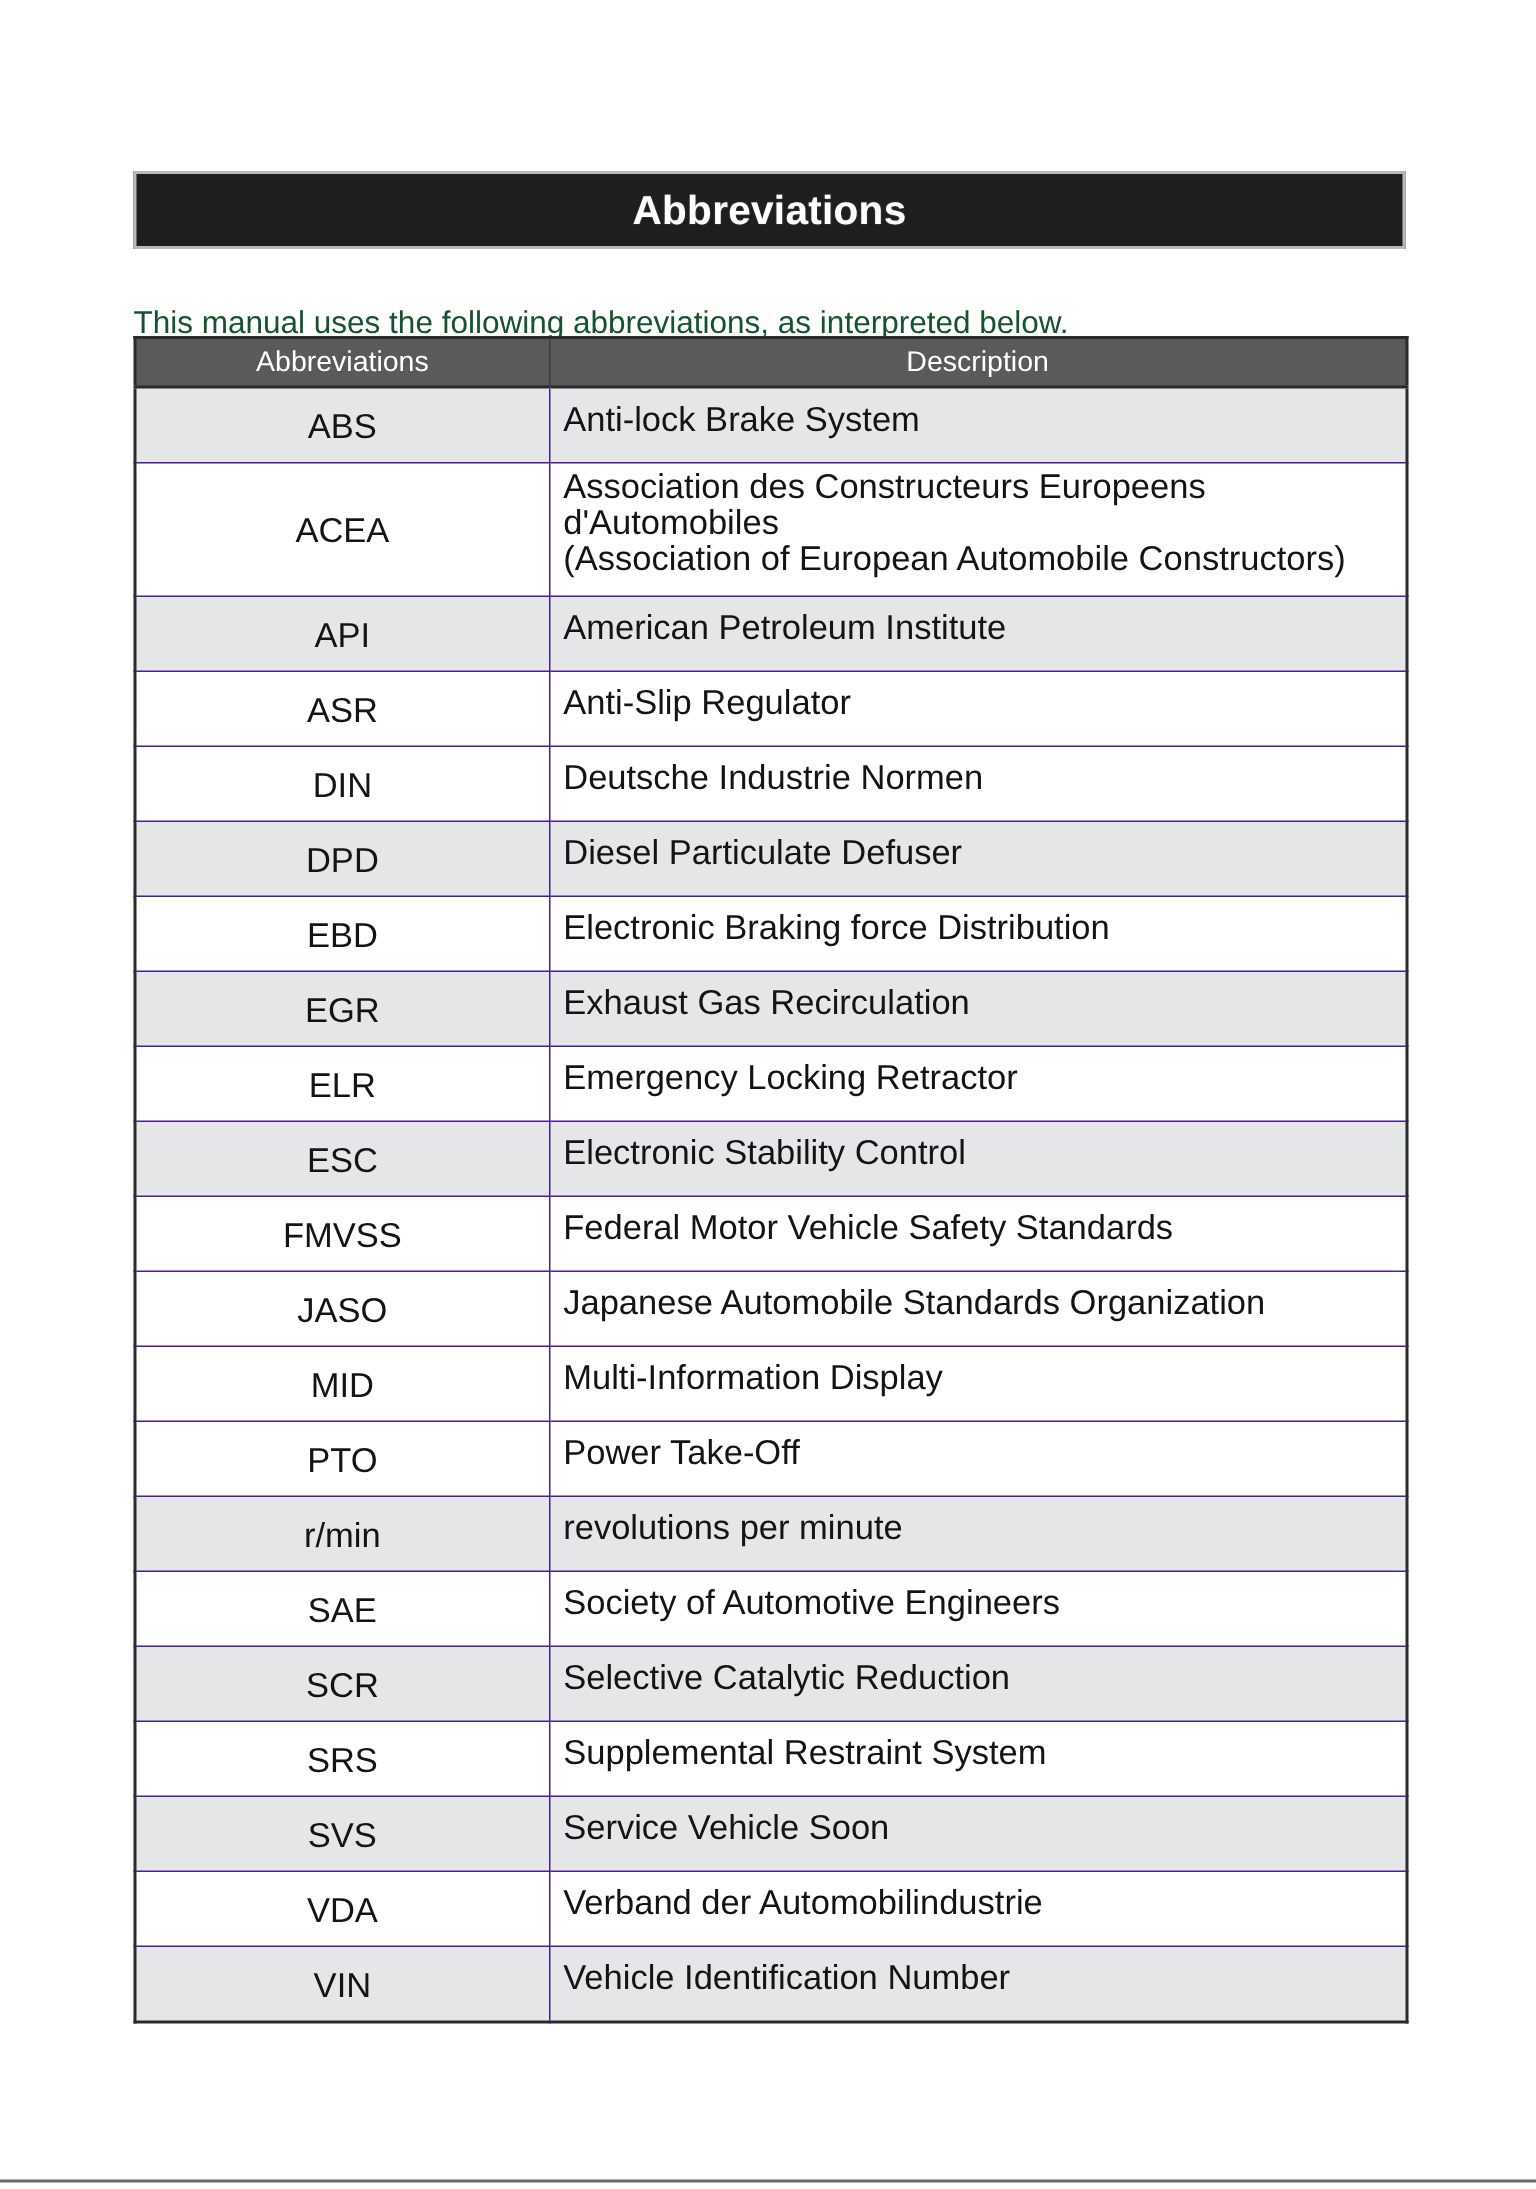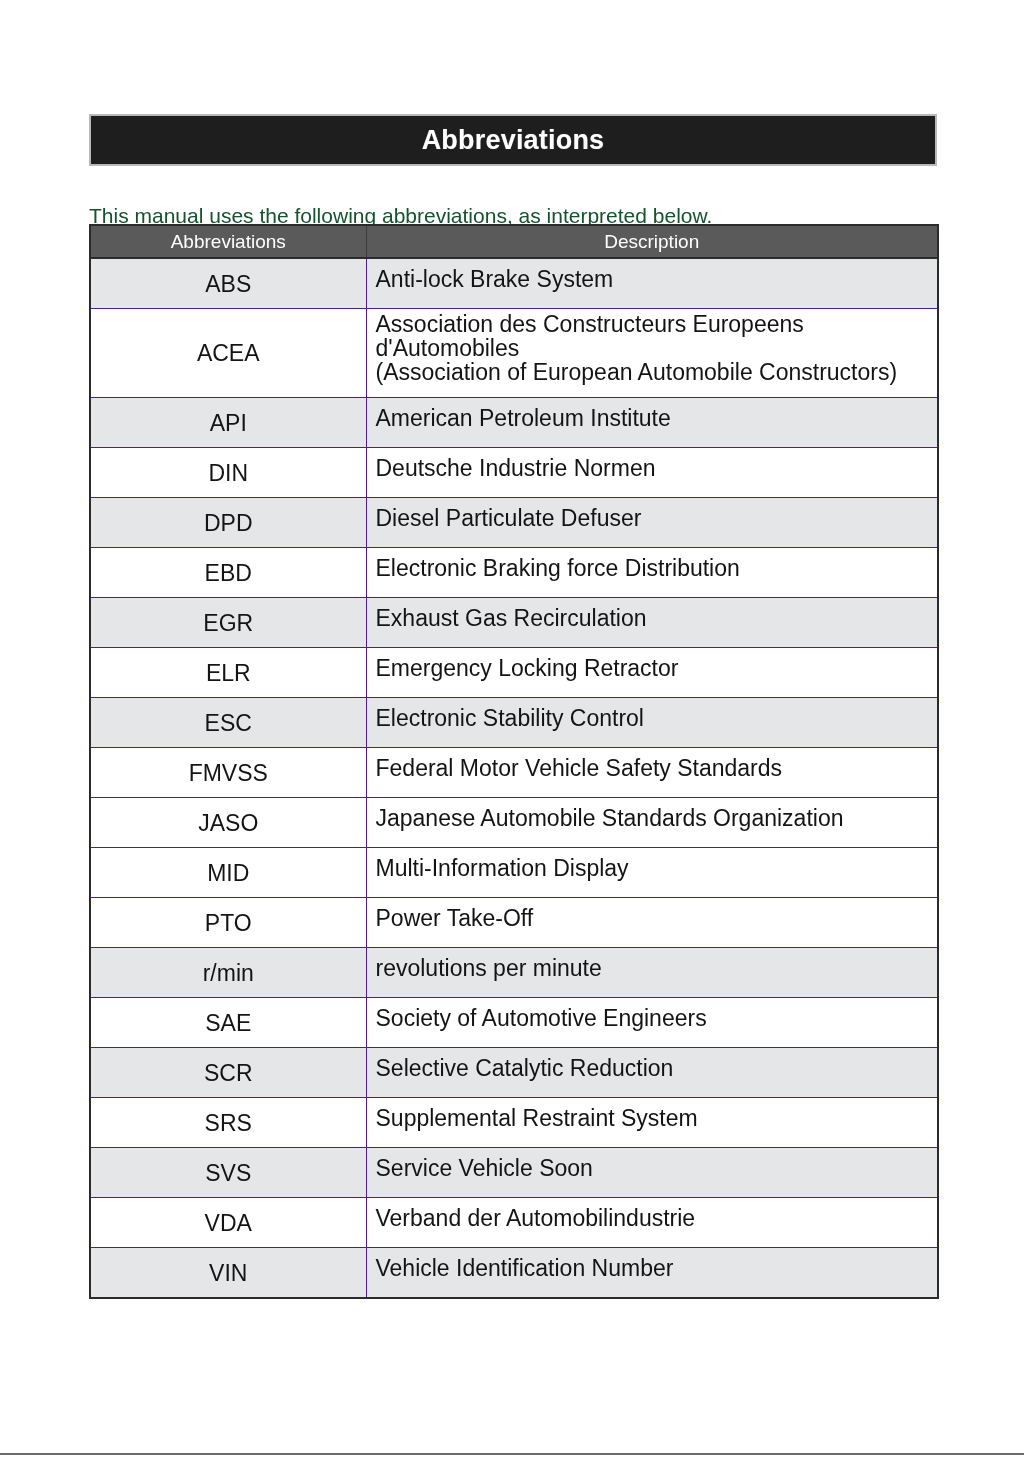--- a/index.html
+++ b/index.html
@@ -164,20 +164,24 @@
             <td class="desc-cell">
               <span class="desc-line">Association des Constructeurs Europeens d'Automobiles</span>
               <span class="desc-line">(Association of European Automobile Constructors)</span>
             </td>
           </tr>
           <tr class="shaded">
             <td class="abbr-cell">API</td>
             <td class="desc-cell">American Petroleum Institute</td>
           </tr>
           <tr class="plain">
+            <td class="abbr-cell">ASR</td>
+            <td class="desc-cell">Anti-Slip Regulator</td>
+          </tr>
+          <tr class="plain">
             <td class="abbr-cell">DIN</td>
             <td class="desc-cell">Deutsche Industrie Normen</td>
           </tr>
           <tr class="shaded">
             <td class="abbr-cell">DPD</td>
             <td class="desc-cell">Diesel Particulate Defuser</td>
           </tr>
           <tr class="plain">
             <td class="abbr-cell">EBD</td>
             <td class="desc-cell">Electronic Braking force Distribution</td>

